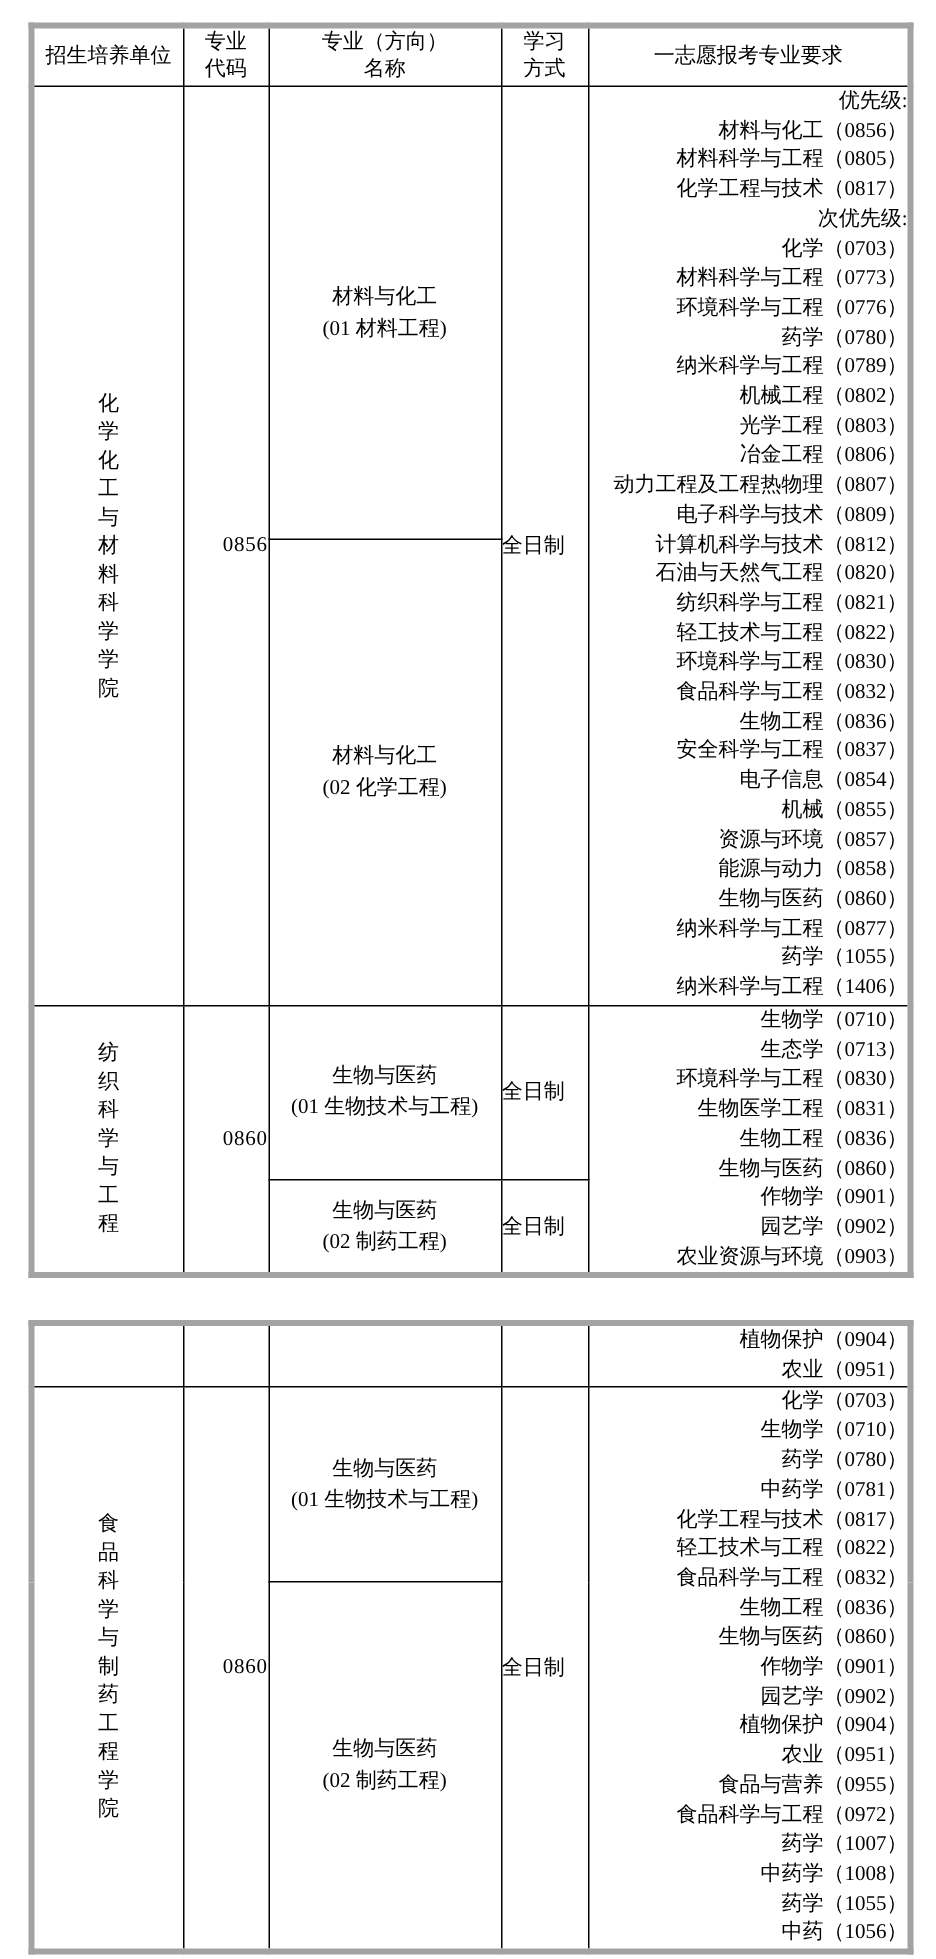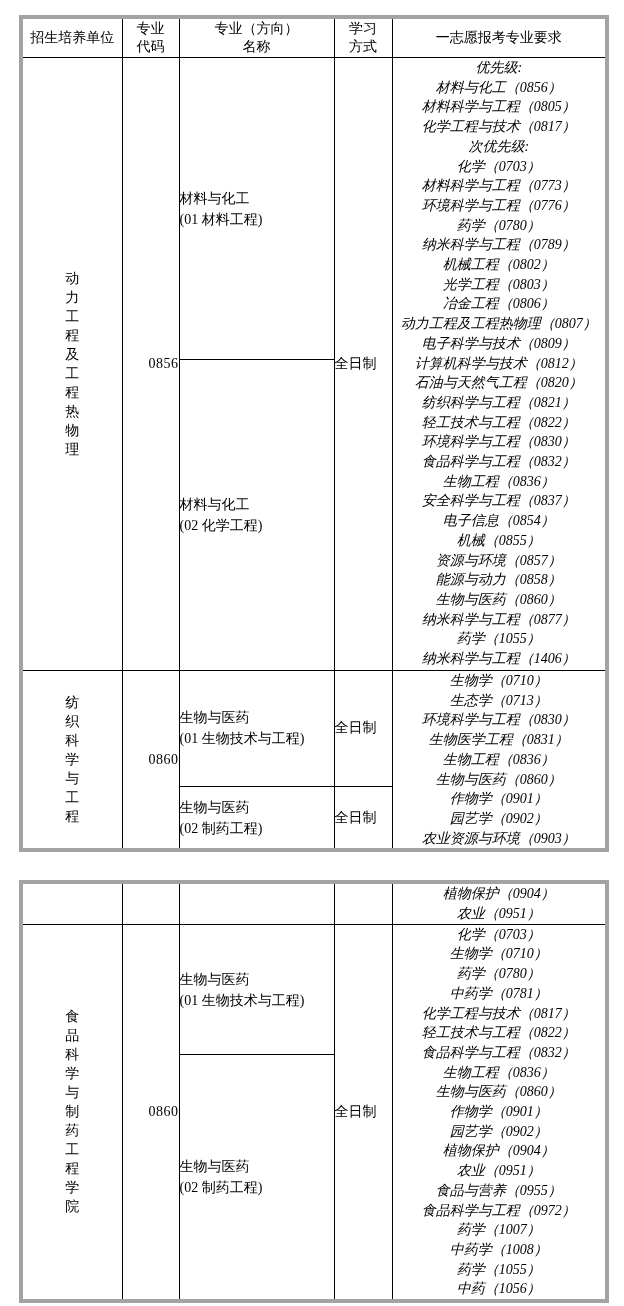--- a/index.html
+++ b/index.html
@@ -54,36 +54,36 @@
     line-height: 19px;
     text-align: center;
   }
   td.code-cell {
     text-align: right;
     vertical-align: middle;
     font-size: 16px;
     letter-spacing: 0.5px;
   }
   td.major-cell {
+    text-align: center;
     vertical-align: middle;
     white-space: pre-line;
     line-height: 21px;
     font-family: Liberation Serif, serif;
   }
   td.mode-cell {
     text-align: left;
     vertical-align: middle;
   }
   td.req-cell {
     vertical-align: top;
-    text-align: center;
+    text-align: right;
     white-space: pre-line;
     line-height: 19.7px;
     padding: 1px 3px 0 4px;
-    font-style: italic;
   }
   td.empty-cell { background: #fff; }
 </style>
 </head>
 <body>
 
 <div class="page">
   <div class="sheet">
 
     <table class="grid t1">
@@ -100,21 +100,21 @@
         <th class="hcell">专业
 代码</th>
         <th class="hcell">专业（方向）
 名称</th>
         <th class="hcell">学习
 方式</th>
         <th class="hcell">一志愿报考专业要求</th>
       </tr>
       <tr style="height:302px">
         <td class="unit-cell" rowspan="2">
-          <div class="unit-text">动力工程及工程热物理</div>
+          <div class="unit-text">化学化工与材料科学学院</div>
         </td>
         <td class="code-cell" rowspan="2">0856</td>
         <td class="major-cell">材料与化工
 (01 材料工程)</td>
         <td class="mode-cell" rowspan="2">全日制</td>
         <td class="req-cell" rowspan="2">优先级:
 材料与化工（0856）
 材料科学与工程（0805）
 化学工程与技术（0817）
 次优先级:

